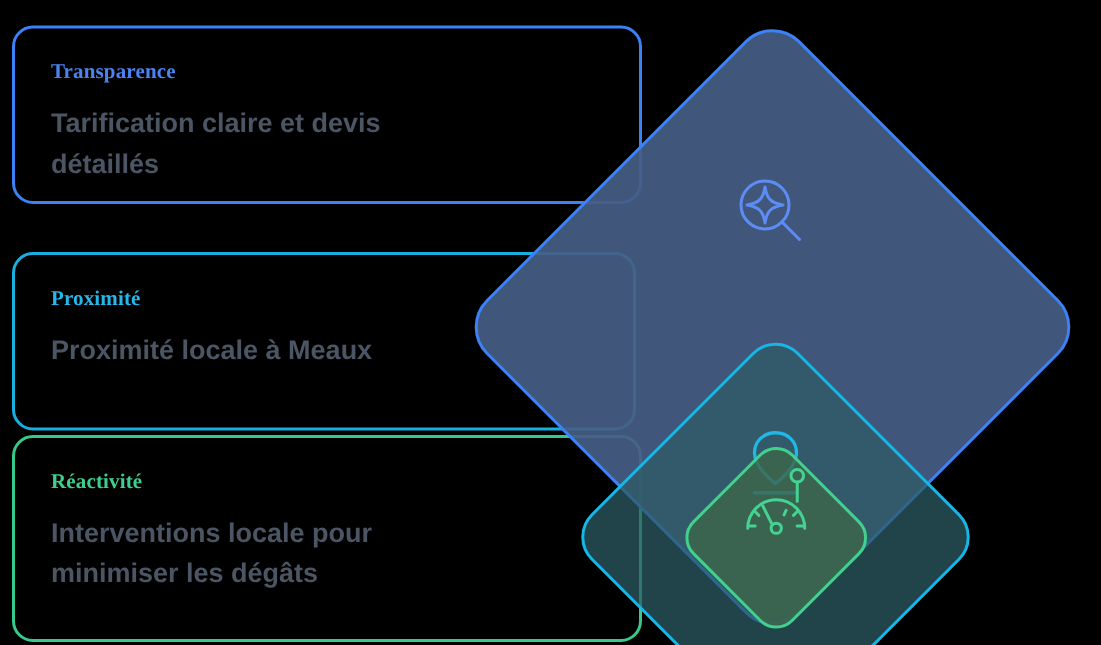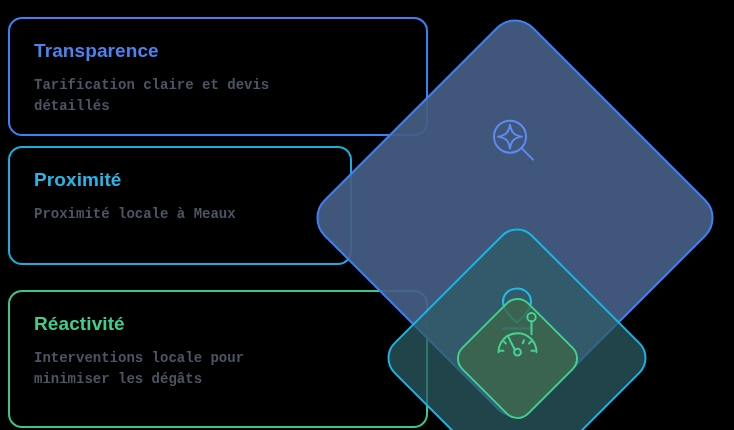--- a/index.html
+++ b/index.html
@@ -26,47 +26,47 @@
     left: 8px;
     box-sizing: border-box;
     border-radius: 14px;
     border-width: 2px;
     border-style: solid;
     background: transparent;
     padding: 22px 24px;
     z-index: 1;
   }
   .card-title {
-    font-size: 19px;
+    font-size: 14px;
     font-weight: bold;
     line-height: 1.1;
     margin: 0 0 13px 0;
     letter-spacing: 0.1px;
+    font-family: Liberation Serif, serif;
   }
   .card-desc {
-    font-size: 14px;
+    font-size: 18px;
     font-weight: bold;
     line-height: 1.5;
     color: #4b5563;
     margin: 0;
     max-width: 280px;
-    font-family: Liberation Mono, monospace;
   }
 
   #card-transparence {
     top: 17px;
     width: 420px;
     height: 119px;
     border-color: #3b82f6;
   }
   #card-transparence .card-title { color: #4b83f0; }
 
   #card-proximite {
-    top: 146px;
-    width: 344px;
+    top: 168px;
+    width: 416px;
     height: 119px;
     border-color: #17aee0;
   }
   #card-proximite .card-title { color: #26b6e8; }
 
   #card-reactivite {
     top: 290px;
     width: 420px;
     height: 138px;
     border-color: #36c98b;

